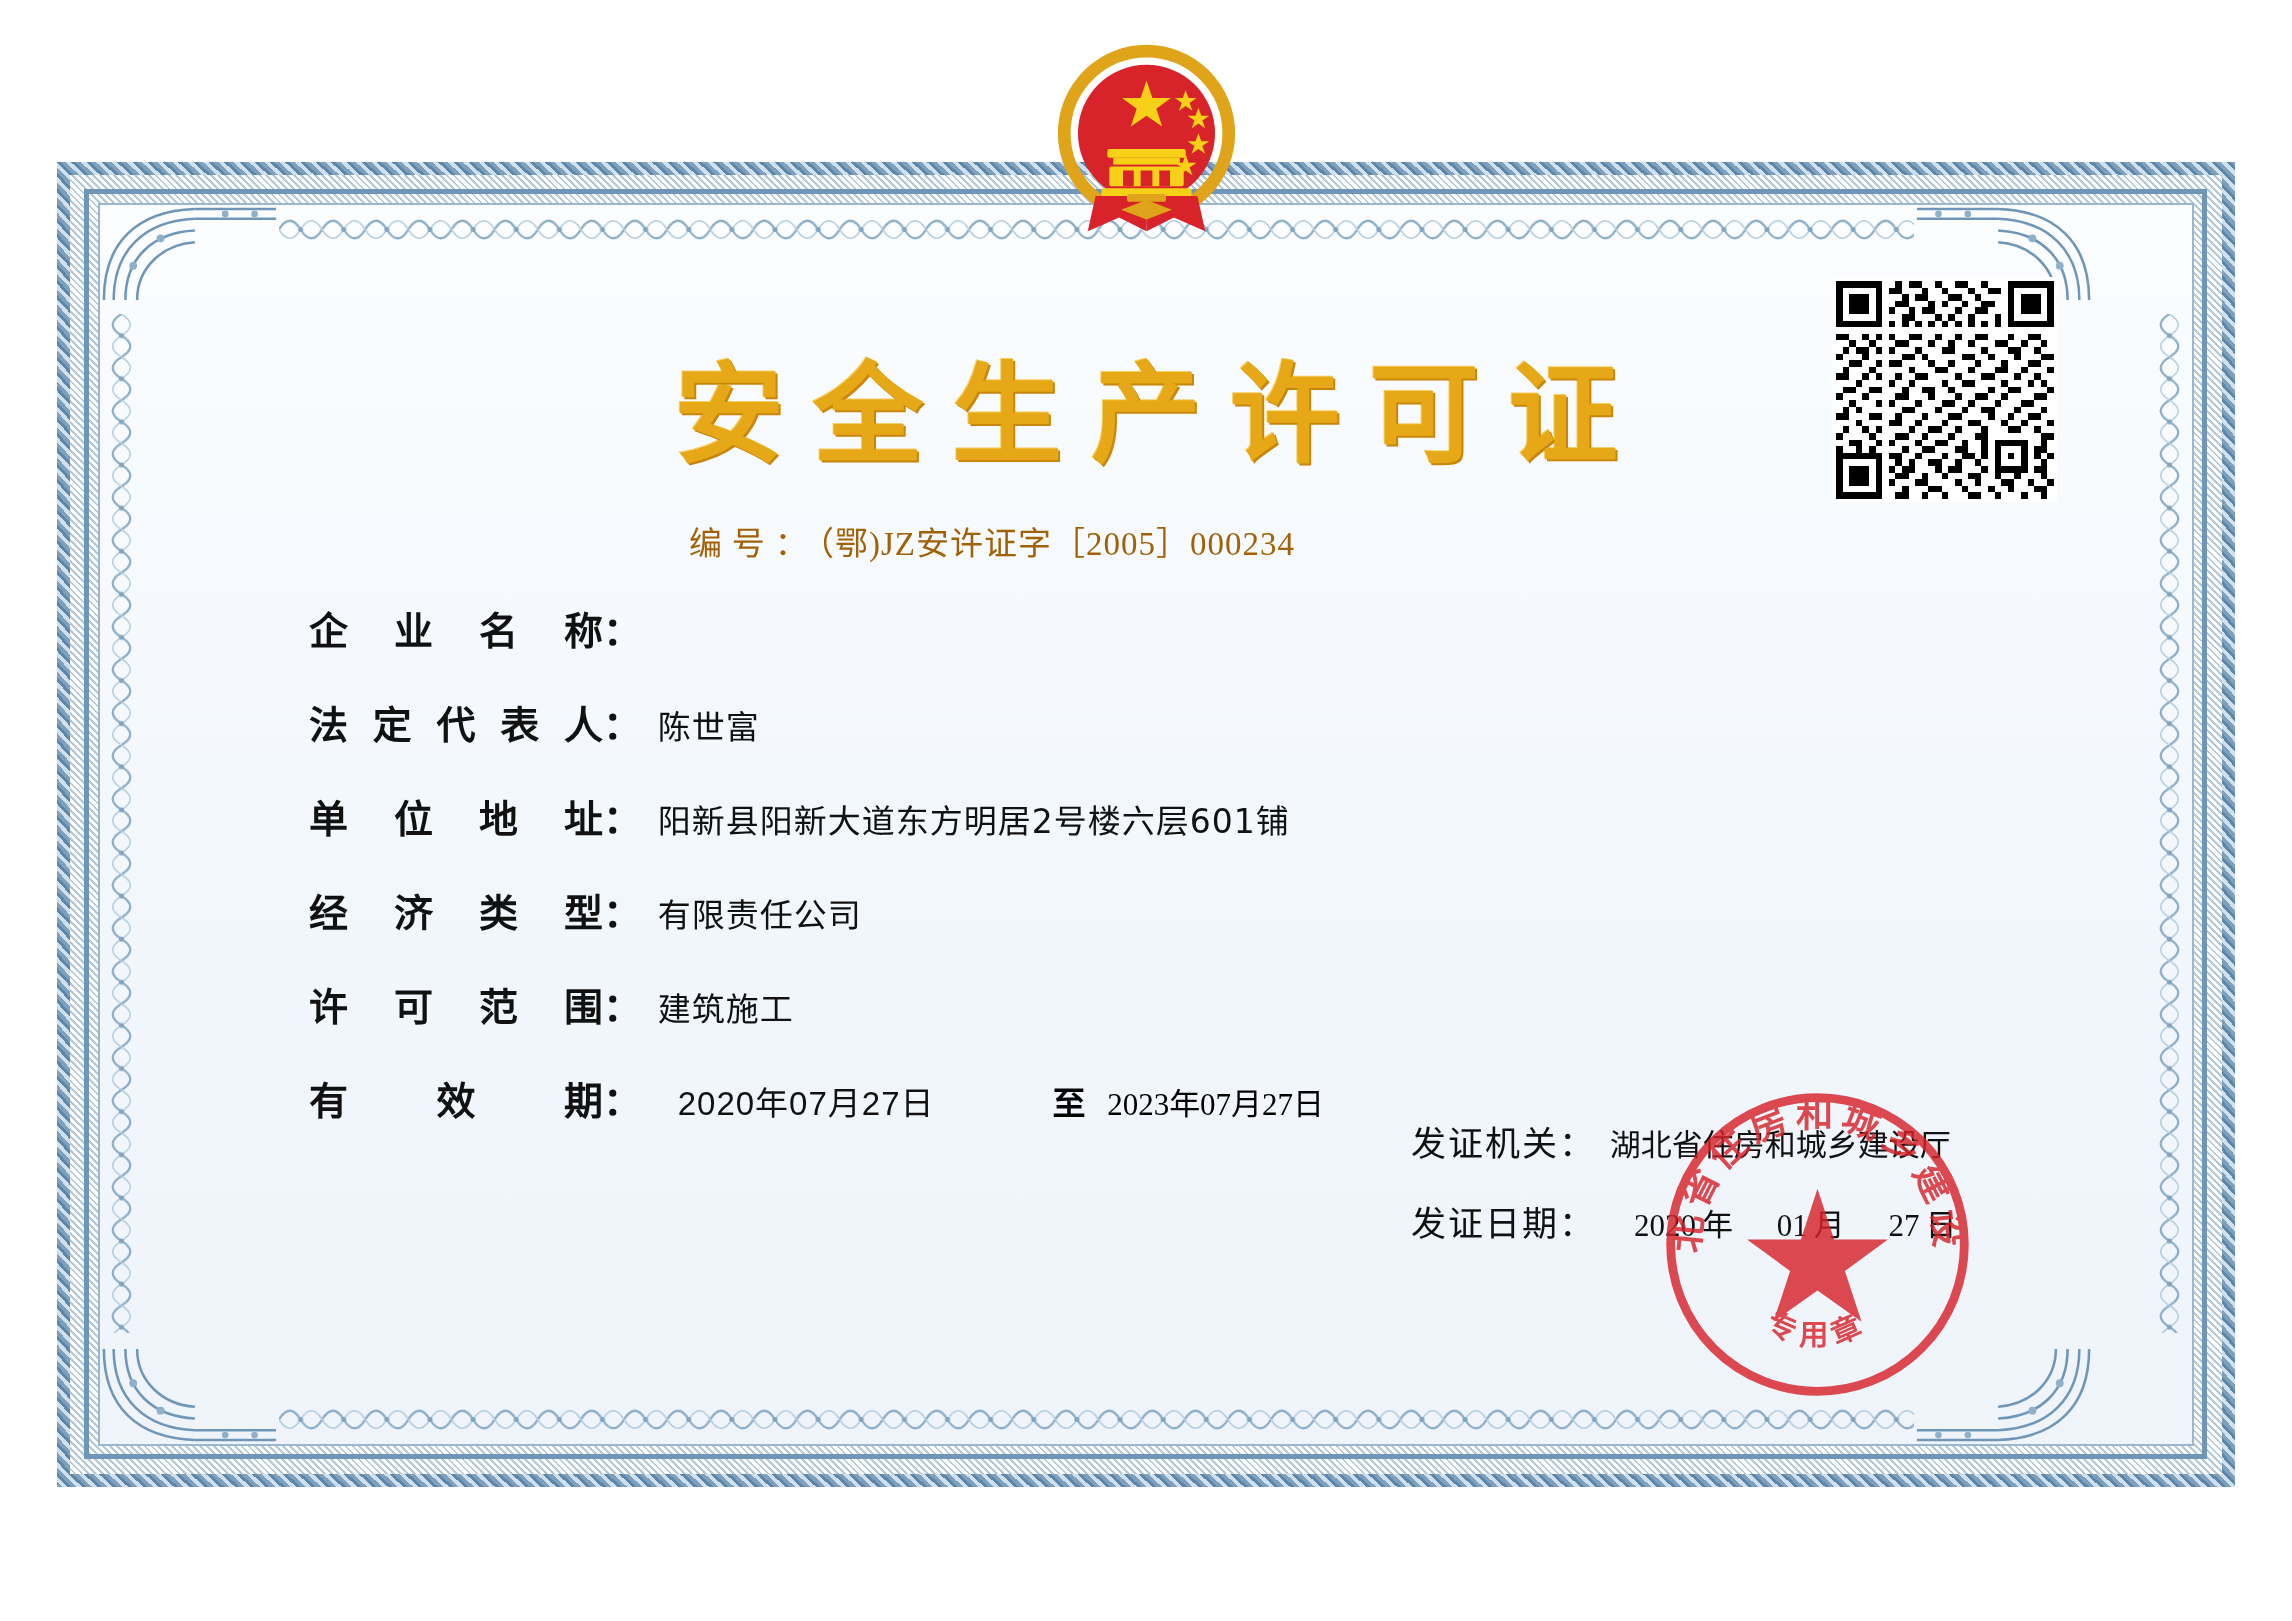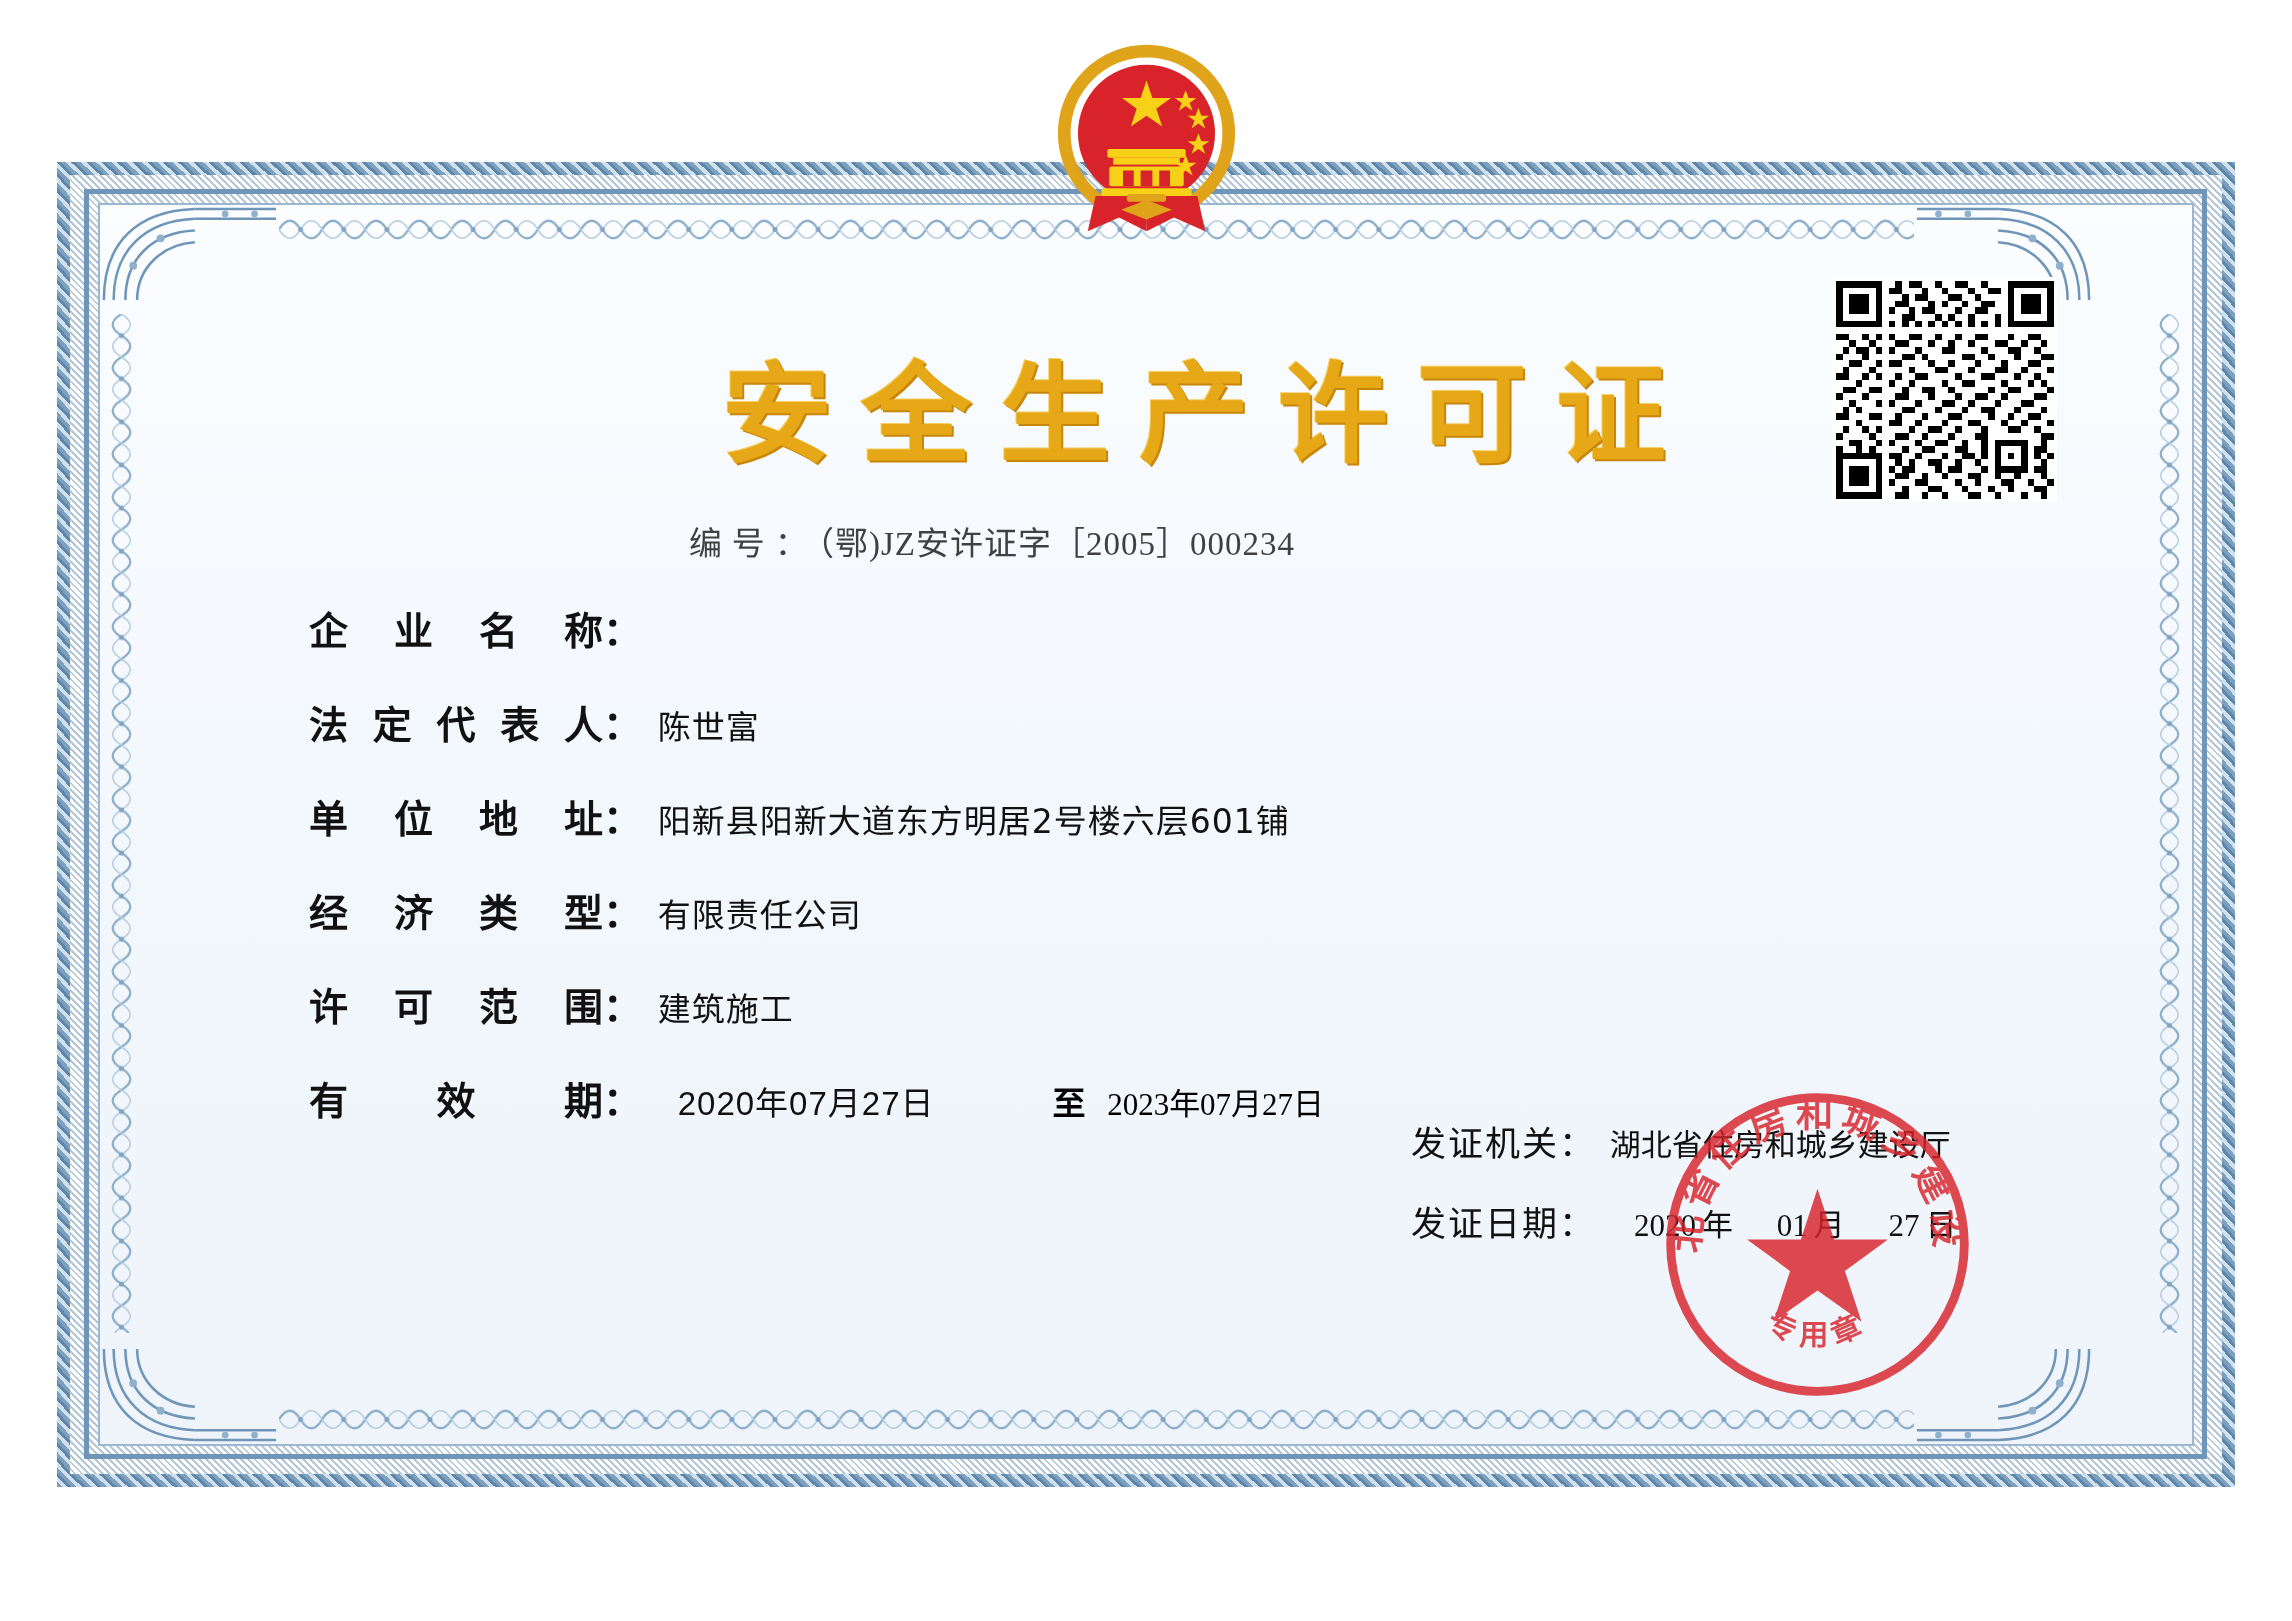--- a/index.html
+++ b/index.html
@@ -150,31 +150,30 @@
     font-size: 110px;
     line-height: 1.1;
     font-weight: 700;
     letter-spacing: 29px;
     text-indent: 29px;
     color: #e6a817;
     font-family: "DejaVu Sans", "Liberation Sans", sans-serif;
     text-shadow:
       2px 2px 0 #c8860b,
       -1px -1px 0 #f6cf63;
-    padding-left: 48px;
   }
 
   .doc-number {
     position: absolute;
     left: 0;
     top: 314px;
     width: 1788px;
     text-align: center;
     font-size: 33px;
-    color: #404040;
+    color: #a16207;
     letter-spacing: 1px;
   }
   .doc-number .label { letter-spacing: 9.8px; }
 
   
   .fields {
     position: absolute;
     left: 211px;
     top: 397px;
     width: 1764px;

